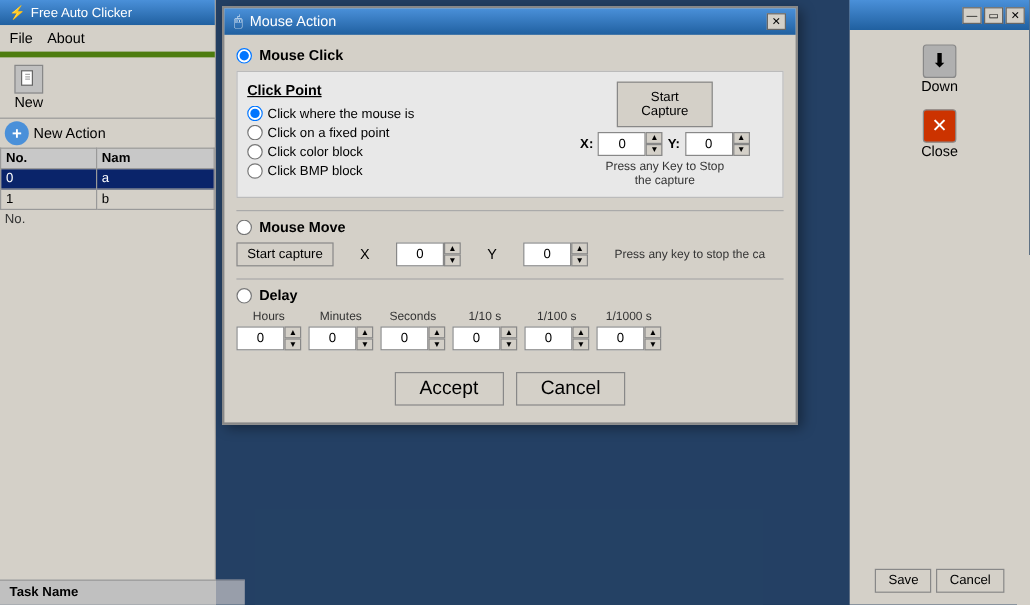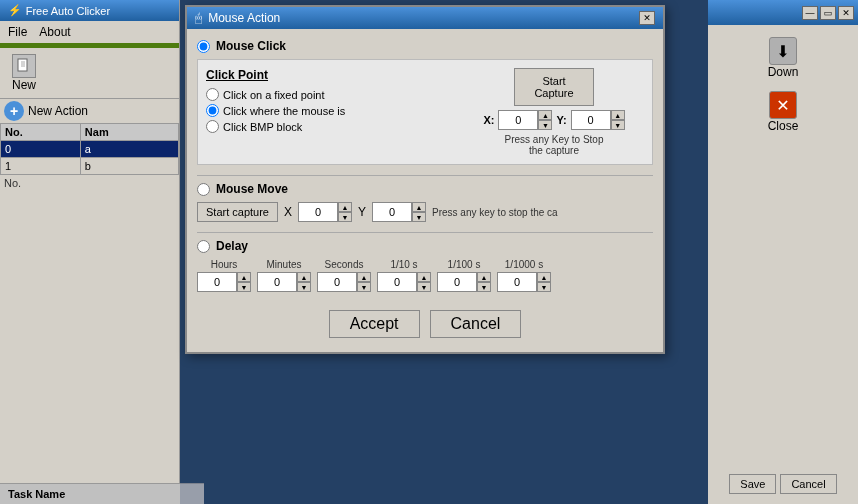--- a/index.html
+++ b/index.html
@@ -396,21 +396,21 @@
     .divider {
       border: none;
       border-top: 1px solid #aaa;
       margin: 6px 0;
     }
 
     
     .mouse-move-row {
       display: flex;
       align-items: center;
-      gap: 6px;
+      gap: 22px;
       margin-bottom: 4px;
     }
 
     .start-capture-btn {
       padding: 3px 8px;
       background: #d4d0c8;
       border: 1px solid #888;
       cursor: pointer;
       font-size: 11px;
     }
@@ -579,26 +579,30 @@
     <div class="section">
       <div class="section-header">
         <input type="radio" name="action-type" id="mouse-click-radio" checked="" style="">
         <label for="mouse-click-radio">Mouse Click</label>
       </div>
 
       <div class="click-point-panel">
         <div class="click-point-left">
           <div class="click-point-title">Click Point</div>
           <div class="radio-option">
+            <input type="radio" name="click-type" id="r1" checked="" style="">
+            <label for="r1">Click where the mouse is</label>
+          </div>
+          <div class="radio-option">
             <input type="radio" name="click-type" id="r2" style="">
             <label for="r2">Click on a fixed point</label>
           </div>
           <div class="radio-option">
-            <input type="radio" name="click-type" id="r1" checked="" style="">
-            <label for="r1">Click where the mouse is</label>
+            <input type="radio" name="click-type" id="r3" style="">
+            <label for="r3">Click color block</label>
           </div>
           <div class="radio-option">
             <input type="radio" name="click-type" id="r4" style="">
             <label for="r4">Click BMP block</label>
           </div>
         </div>
         <div class="click-point-right">
           <button class="capture-btn">
             <span>Start</span>
             <span>Capture</span>

